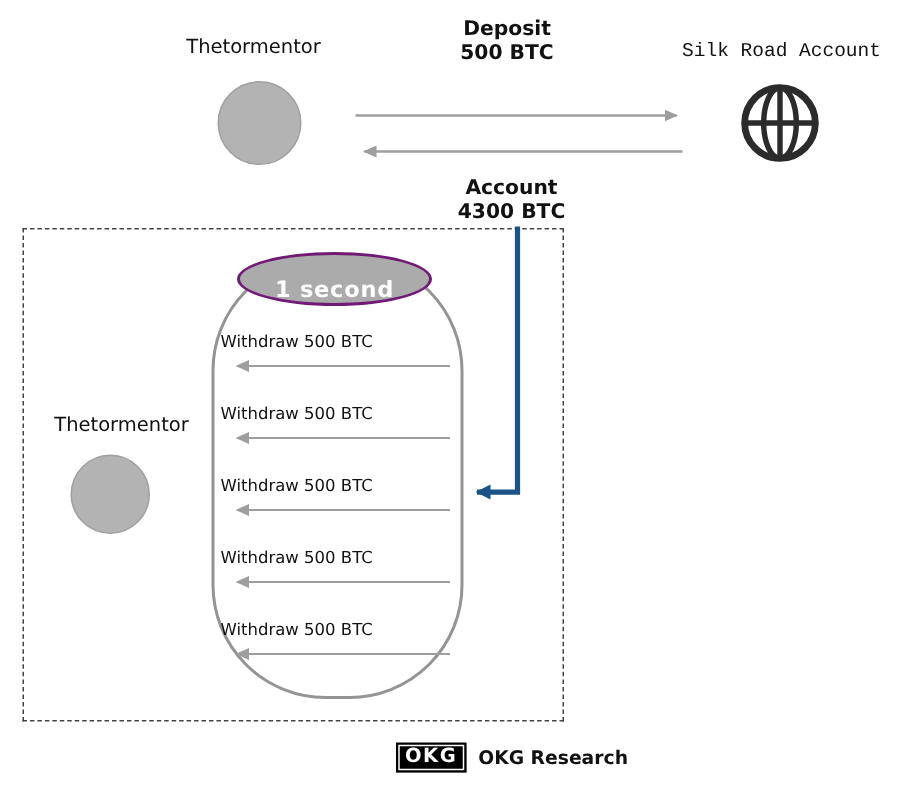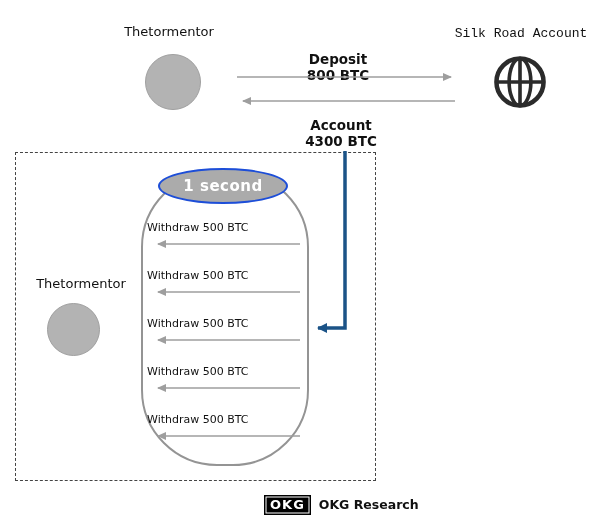--- a/index.html
+++ b/index.html
@@ -47,23 +47,23 @@
 
   .capsule {
     border:2px solid #949494;
     border-radius:76px;
     background:#ffffff;
     box-sizing:border-box;
   }
 
   .timer {
     background:#ababab;
-    border:2px solid #1d4ed8;
+    border:2px solid #701a75;
     border-radius:50%;
-    display:flex; align-items:center; justify-content:center;
+    display:flex; align-items:flex-end; justify-content:center;
     box-sizing:border-box;
   }
   .timer span {
     color:#ffffff;
     font-weight:bold;
     font-size:15px;
     letter-spacing:0.5px;
   }
 
   .wrow {
@@ -101,23 +101,23 @@
 </style>
 </head>
 <body>
 
 <div class="stage">
 
   <div class="abs toplabel" style="left:169px; top:24px;">Thetormentor</div>
 
   <div class="abs avatar" style="left:145px; top:54px; width:56px; height:56px;"></div>
 
-  <div class="abs amount" style="left:338px; top:11px;margin-top:40px;">
+  <div class="abs amount" style="left:338px; top:11px;">
     <div>Deposit</div>
-    <div>800 BTC</div>
+    <div>500 BTC</div>
   </div>
 
   <div class="abs toplabel" style="left:521px; top:26px;font-family:Liberation Mono, monospace;">Silk Road Account</div>
 
   <div class="abs globe" style="left:491px; top:53px;">
     <svg width="58" height="58" viewBox="0 0 64 64">
       <circle cx="32" cy="32" r="26" fill="none" stroke="#2b2b2b" stroke-width="5"></circle>
       <ellipse cx="32" cy="32" rx="12" ry="26" fill="none" stroke="#2b2b2b" stroke-width="4"></ellipse>
       <line x1="6" y1="32" x2="58" y2="32" stroke="#2b2b2b" stroke-width="4"></line>
       <line x1="32" y1="6" x2="32" y2="58" stroke="#2b2b2b" stroke-width="4"></line>

